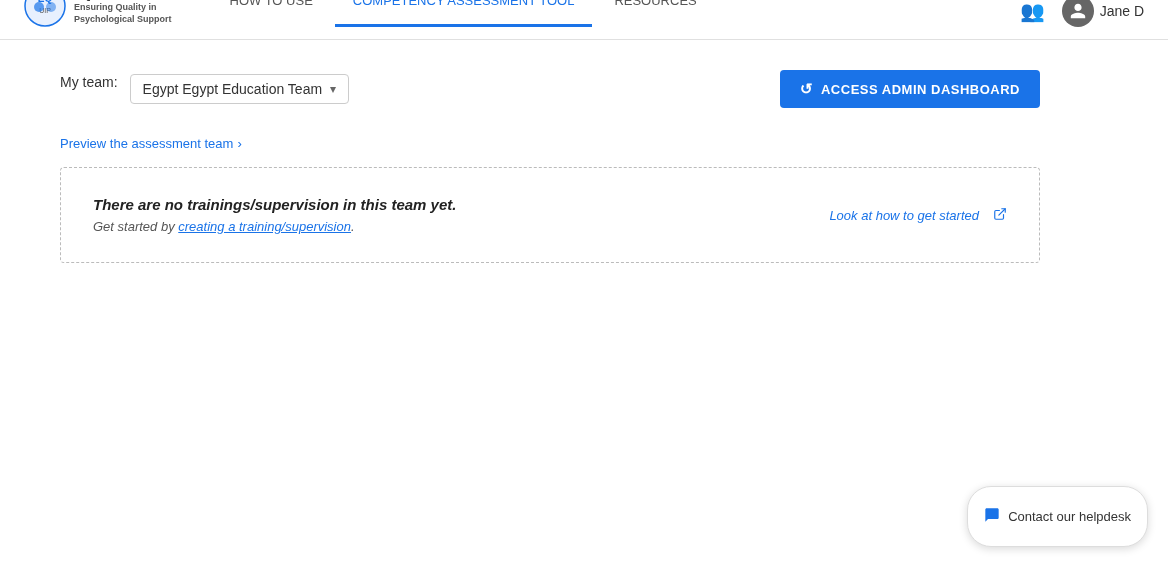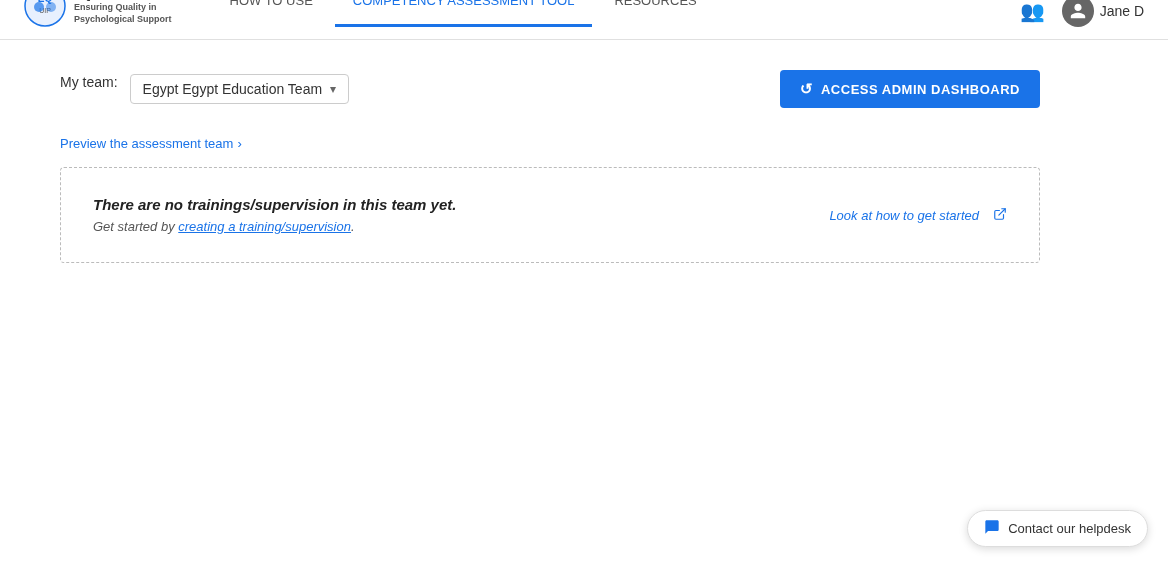--- a/index.html
+++ b/index.html
@@ -209,21 +209,21 @@
     .helpdesk-btn {
       position: fixed;
       bottom: 20px;
       right: 20px;
       display: flex;
       align-items: center;
       gap: 8px;
       background: #fff;
       border: 1px solid #ddd;
       border-radius: 24px;
-      padding: 8px 16px;
+      padding: 20px 16px;
       font-size: 13px;
       color: #333;
       cursor: pointer;
       box-shadow: 0 2px 8px rgba(0,0,0,0.15);
     }
   </style>
 </head>
 <body>
 
 <div class="header">

